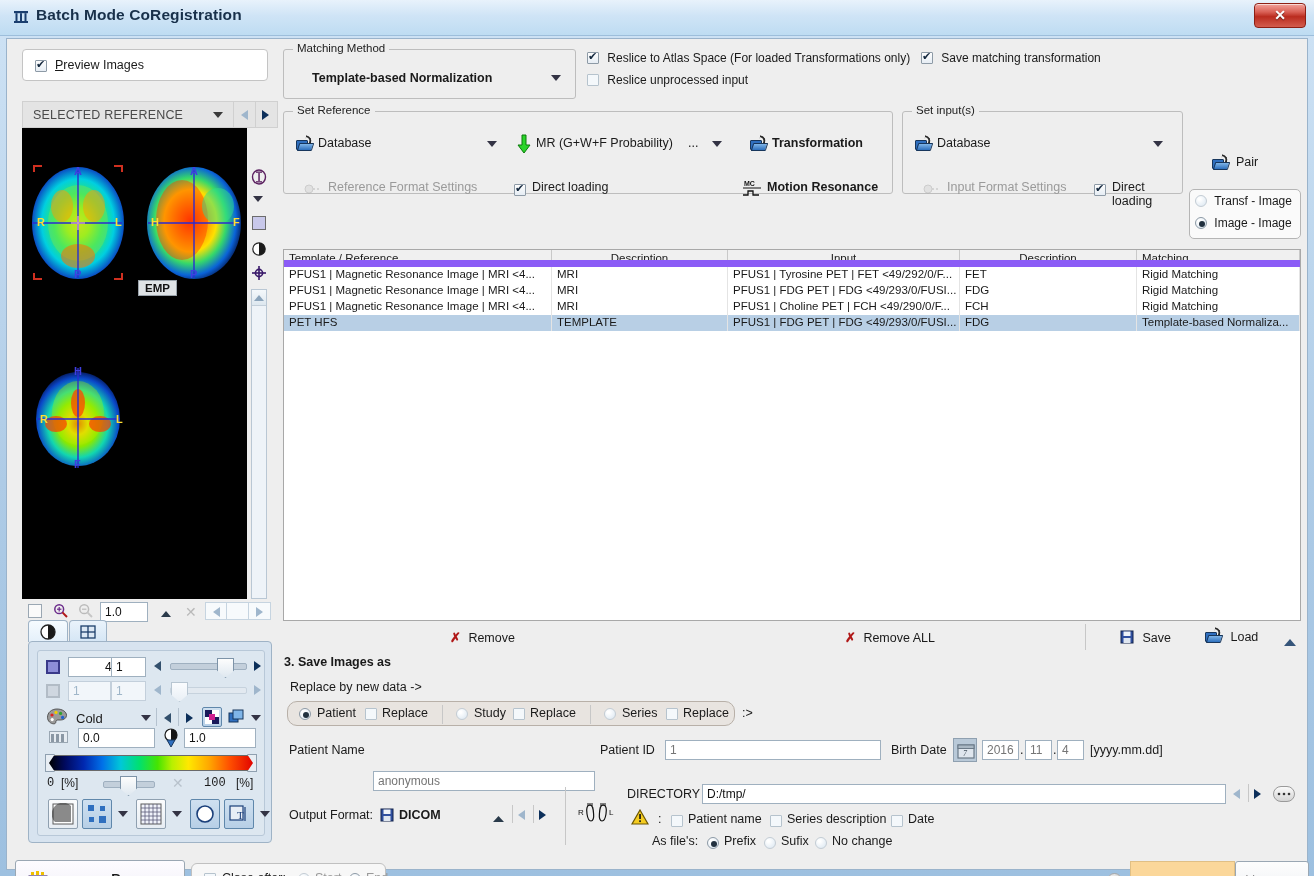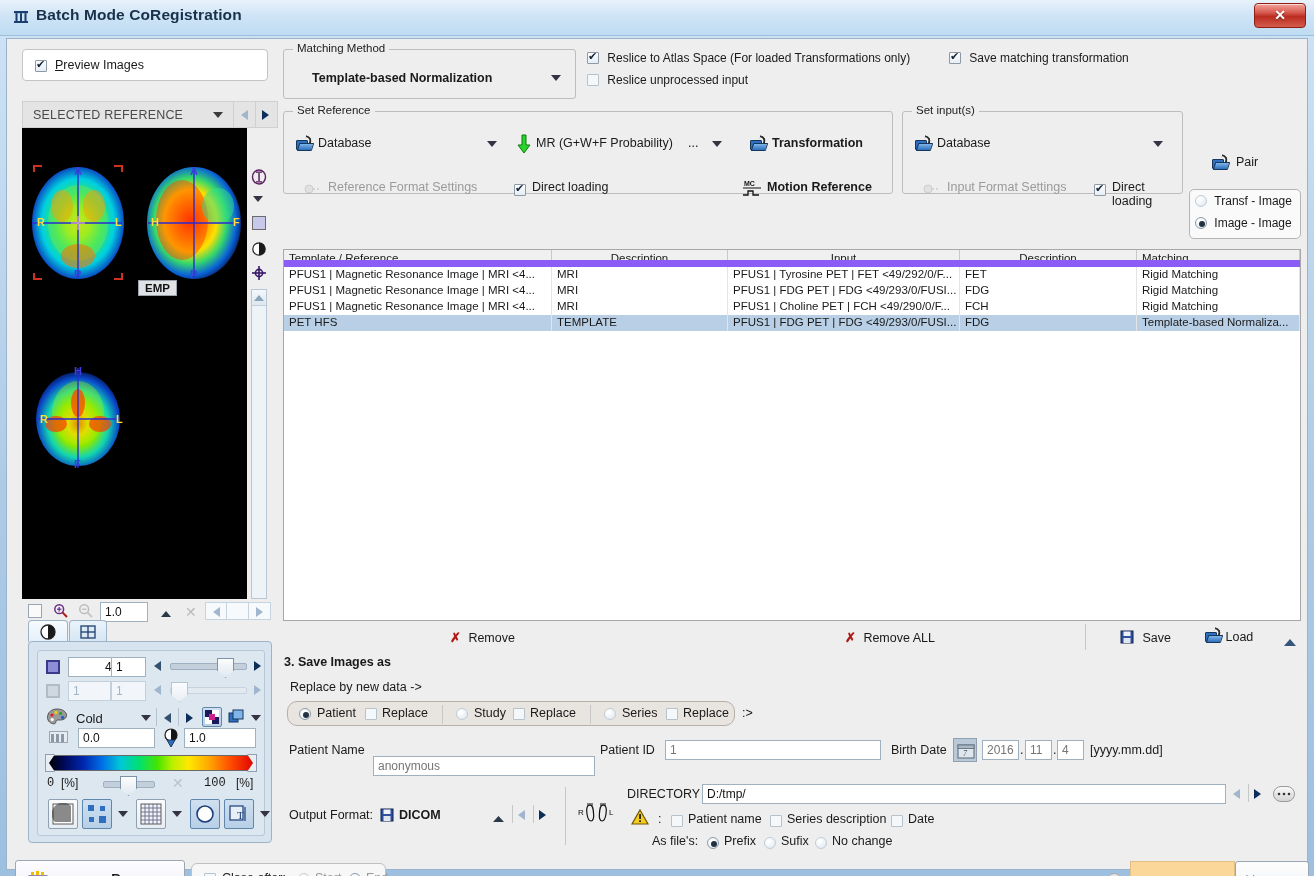--- a/index.html
+++ b/index.html
@@ -488,21 +488,21 @@
     <div class="gbox" style="left:276px;top:10px;width:293px;height:50px;">
       <span class="legend">Matching Method</span>
       <span style="position:absolute;left:28px;top:21px;font-size:12.5px;font-weight:700;">Template-based Normalization</span>
       <span class="caret-down" style="position:absolute;right:14px;top:25px;"></span>
     </div>
 
     <div style="position:absolute;left:580px;top:12px;">
       <span class="cb on"></span>
       <span class="lbl" style="margin-left:5px;">Reslice to Atlas Space (For loaded Transformations only)</span>
     </div>
-    <div style="position:absolute;left:942px;top:12px;text-align:center;">
+    <div style="position:absolute;left:914px;top:12px;text-align:center;">
       <span class="cb on"></span>
       <span class="lbl" style="margin-left:5px;">Save matching transformation</span>
     </div>
     <div style="position:absolute;left:580px;top:34px;">
       <span class="cb lt"></span>
       <span class="lbl" style="margin-left:5px;">Reslice unprocessed input</span>
     </div>
 
     <div class="gbox" style="left:276px;top:72px;width:610px;height:83px;">
       <span class="legend">Set Reference</span>
@@ -542,21 +542,21 @@
       <span class="cb on" style="position:absolute;left:230px;top:72px;"></span>
       <span style="position:absolute;left:248px;top:68px;font-size:12.5px;">Direct loading</span>
 
       <span style="position:absolute;left:457px;top:66px;">
         <svg width="22" height="20" viewBox="0 0 22 20">
             <text x="3" y="8" font-size="7" font-weight="bold" fill="#111" font-family="Liberation Sans, sans-serif">MC</text>
             <path d="M2 17 L7 17 L7 13 L12 13 L12 17 L18 17" stroke="#111" stroke-width="1.3" fill="none"></path>
             <line x1="2" y1="10" x2="20" y2="10" stroke="#111" stroke-width="1"></line>
           </svg>
       </span>
-      <span style="position:absolute;left:483px;top:68px;font-size:12.5px;font-weight:700;">Motion Reference</span>
+      <span style="position:absolute;left:483px;top:68px;font-size:12.5px;font-weight:700;">Motion Resonance</span>
     </div>
 
     <div class="gbox" style="left:895px;top:72px;width:281px;height:83px;">
       <span class="legend">Set input(s)</span>
       <span class="folder" style="position:absolute;left:12px;top:26px;">
         <i class="bk"></i>
           <i class="fr"></i>
           <i class="ar"></i>
       </span>
       <span style="position:absolute;left:34px;top:24px;font-size:12.5px;">Database</span>
@@ -644,21 +644,21 @@
         <svg width="14" height="14" viewBox="0 0 14 14" style="vertical-align:-2px">
             <rect x="1" y="1" width="12" height="12" fill="#2f4f9f" stroke="#12234a"></rect>
             <rect x="3.5" y="1.5" width="7" height="4.5" fill="#eef2f8"></rect>
             <rect x="3.5" y="8" width="7" height="5" fill="#dfe6f0"></rect>
           </svg>
       </span>
       <span style="margin-left:5px;">Save</span>
     </div>
     <div class="plainbtn" style="left:1198px;top:591px;">
       <span class="folder"><i class="bk"></i><i class="fr"></i><i class="ar"></i></span>
-      <span style="text-align:center;">Load</span>
+      <span style="margin-left:5px;text-align:center;">Load</span>
     </div>
     <div style="position:absolute;left:1276px;top:597px;">
       <svg width="14" height="9">
           <polygon points="7,1 13,8 1,8" fill="#35557a"></polygon>
         </svg>
     </div>
 
     <div style="position:absolute;left:277px;top:616px;font-size:12.5px;font-weight:700;">3. Save Images as</div>
     <div style="position:absolute;left:283px;top:641px;font-size:12.5px;">Replace by new data -&gt;</div>
 
@@ -676,21 +676,21 @@
       <span class="sep" style="position:absolute;left:302px;top:3px;width:1px;height:19px;"></span>
 
       <span class="rb dim" style="position:absolute;left:316px;top:6px;"></span>
       <span style="position:absolute;left:334px;top:4px;font-size:12.5px;">Series</span>
       <span class="cb lt" style="position:absolute;left:378px;top:6px;"></span>
       <span style="position:absolute;left:395px;top:4px;font-size:12.5px;">Replace</span>
     </div>
     <span style="position:absolute;left:735px;top:667px;font-size:12.5px;">:&gt;</span>
 
     <span style="position:absolute;left:282px;top:704px;font-size:12.5px;">Patient Name</span>
-    <input class="txtfield ph" style="position: absolute; left: 366px; top: 717px; width: 222px;" placeholder="anonymous">
+    <input class="txtfield ph" style="position: absolute; left: 366px; top: 732px; width: 222px;" placeholder="anonymous">
     <span style="position:absolute;left:593px;top:704px;font-size:12.5px;">Patient ID</span>
     <input class="txtfield ph" style="position: absolute; left: 658px; top: 701px; width: 216px;" placeholder="1">
     <span style="position:absolute;left:884px;top:704px;font-size:12.5px;">Birth Date</span>
     <span style="position:absolute;left:946px;top:699px;width:24px;height:24px;background:#b9c9d8;border:1px solid #8fa0b0;">
       <svg width="18" height="18" viewBox="0 0 18 18" style="margin:3px">
           <rect x="1" y="3" width="16" height="13" fill="#dfe6ee" stroke="#6b7a88" stroke-width="1.2"></rect>
           <rect x="1" y="3" width="16" height="3.5" fill="#aab8c4" stroke="#6b7a88" stroke-width="1"></rect>
           <text x="6" y="14" font-size="8" font-style="italic" fill="#44525e" font-family="Liberation Serif, serif">7</text>
         </svg>
     </span>

